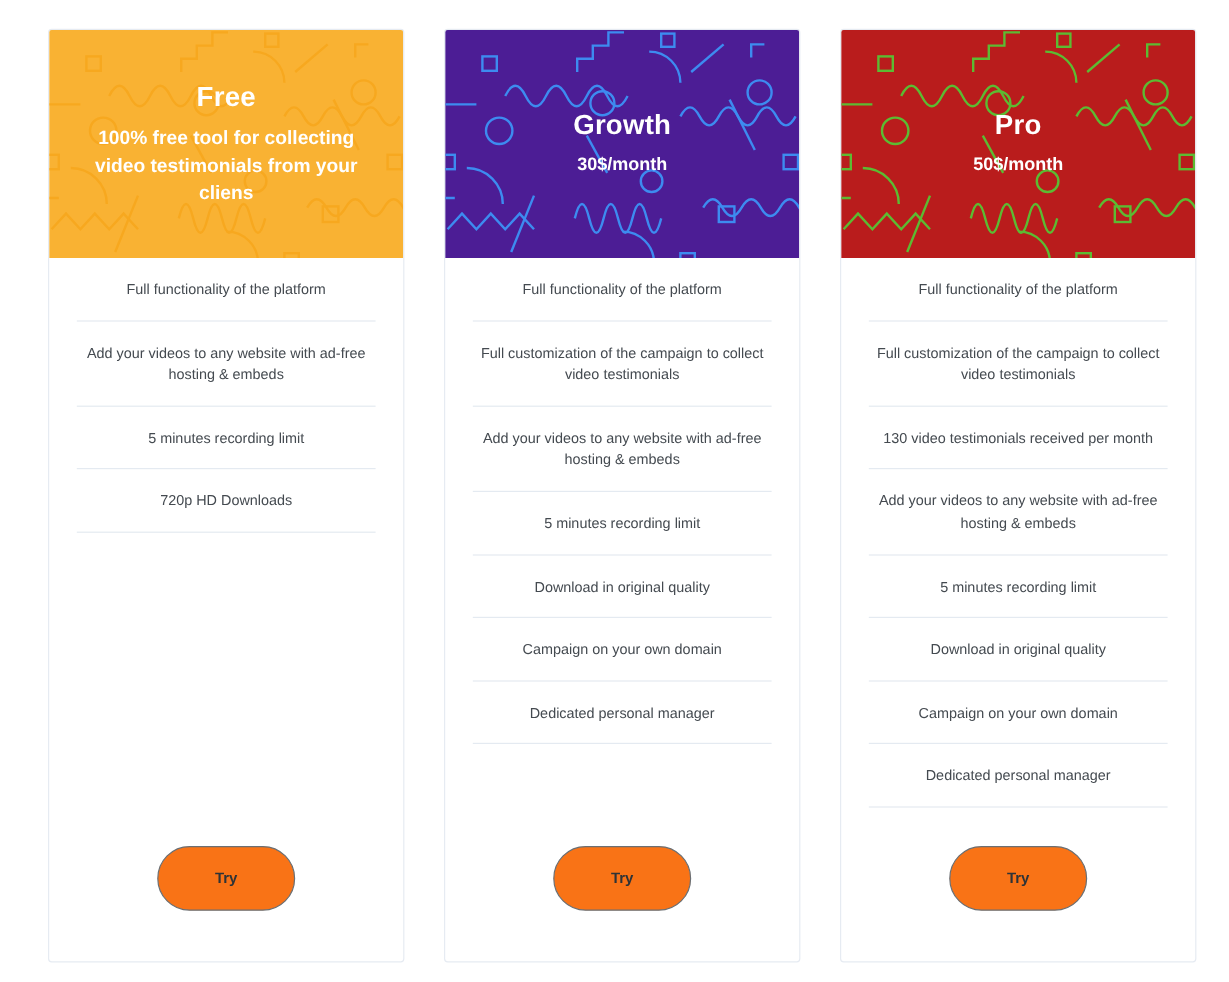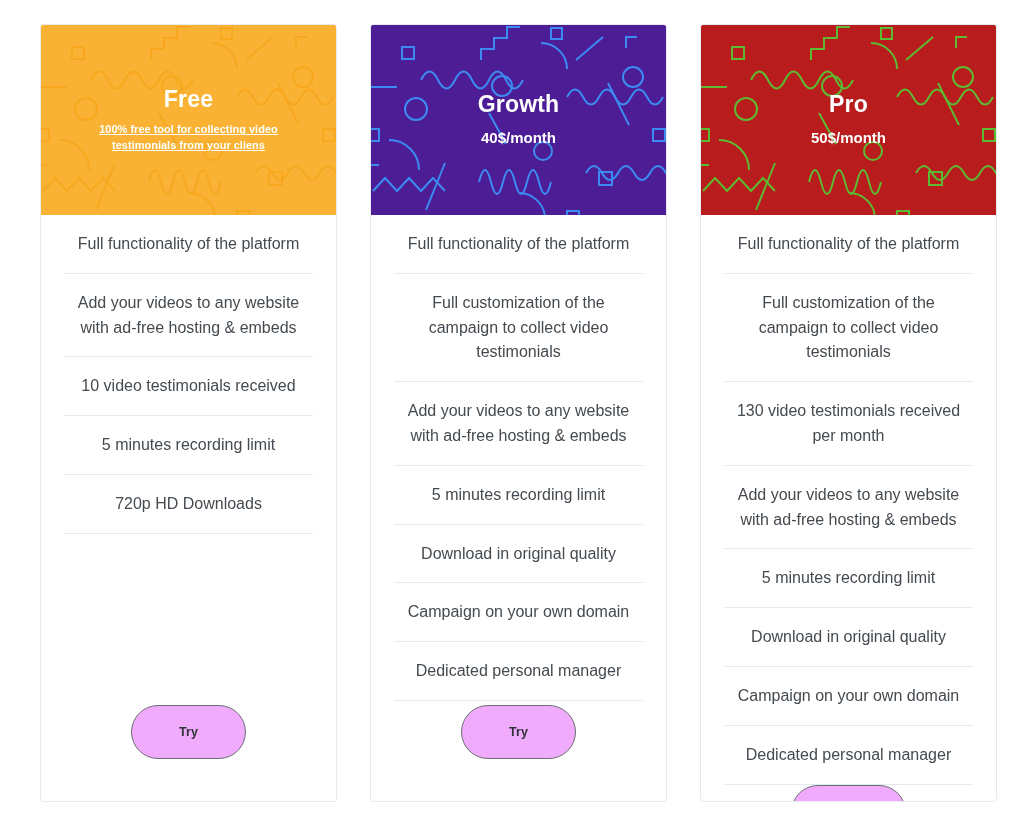--- a/index.html
+++ b/index.html
@@ -74,57 +74,56 @@
   }
   .plan-price {
     color: #ffffff;
     font-size: 15px;
     font-weight: bold;
     line-height: 1.45;
     margin: 0;
     padding: 0 8px;
   }
   .plan-price.wide {
-    font-size: 11px;
+    font-size: 16px;
     padding: 0 14px;
-    text-decoration: underline;
   }
 
   
   .plan-features {
     flex: 1 1 auto;
     list-style: none;
     margin: 0;
     padding: 0 23px;
     box-sizing: border-box;
   }
   .feature-item {
     border-bottom: 1px solid #e4eaf1;
     color: #444a50;
-    font-size: 16px;
+    font-size: 12px;
     line-height: 1.55;
     text-align: center;
     padding: 17px 2px 16px 2px;
     box-sizing: border-box;
   }
 
   
   .plan-cta-wrap {
     flex: 0 0 auto;
     display: flex;
     justify-content: center;
     padding: 0 0 42px 0;
     margin-top: auto;
   }
   .try-button {
     width: 115px;
     height: 54px;
     border-radius: 30px;
     border: 1px solid #6b6f73;
-    background: #f0abfc;
+    background: #f97316;
     color: #2e3337;
     font-family: "Liberation Sans", sans-serif;
     font-size: 12.5px;
     font-weight: bold;
     cursor: pointer;
     display: flex;
     align-items: center;
     justify-content: center;
     padding: 0;
   }
@@ -164,21 +163,20 @@
             <path d="M-2 150 L-2 140 L8 140" fill="none" stroke="#f7a81f" stroke-width="2"></path>
           </svg></div>
         <div class="header-text">
           <div class="plan-name">Free</div>
           <div class="plan-price wide">100% free tool for collecting video testimonials from your cliens</div>
         </div>
       </div>
       <ul class="plan-features">
         <li class="feature-item">Full functionality of the platform</li>
         <li class="feature-item">Add your videos to any website with ad-free hosting &amp; embeds</li>
-        <li class="feature-item">10 video testimonials received</li>
         <li class="feature-item">5 minutes recording limit</li>
         <li class="feature-item">720p HD Downloads</li>
       </ul>
       <div class="plan-cta-wrap">
         <button class="try-button">Try</button>
       </div>
     </div>
     <div class="plan-card">
       <div class="plan-header" style="background: #4c1d95;">
         <div class="pattern"><svg width="295" height="190" viewBox="0 0 295 190" xmlns="http://www.w3.org/2000/svg" preserveAspectRatio="none">
@@ -204,21 +202,21 @@
             <line x1="74" y1="138" x2="55" y2="185" stroke="#3d8bf0" stroke-width="2"></line>
             <line x1="118" y1="88" x2="135" y2="119" stroke="#3d8bf0" stroke-width="2"></line>
             <path d="M170 18 a 26 26 0 0 1 26 26" fill="none" stroke="#3d8bf0" stroke-width="2"></path>
             <path d="M18 115 a 30 30 0 0 1 30 30" fill="none" stroke="#3d8bf0" stroke-width="2"></path>
             <path d="M148 168 a 26 26 0 0 1 26 26" fill="none" stroke="#3d8bf0" stroke-width="2"></path>
             <path d="M255 23 L255 12 L266 12" fill="none" stroke="#3d8bf0" stroke-width="2"></path>
             <path d="M-2 150 L-2 140 L8 140" fill="none" stroke="#3d8bf0" stroke-width="2"></path>
           </svg></div>
         <div class="header-text">
           <div class="plan-name">Growth</div>
-          <div class="plan-price">40$/month</div>
+          <div class="plan-price">30$/month</div>
         </div>
       </div>
       <ul class="plan-features">
         <li class="feature-item">Full functionality of the platform</li>
         <li class="feature-item">Full customization of the campaign to collect video testimonials</li>
         <li class="feature-item">Add your videos to any website with ad-free hosting &amp; embeds</li>
         <li class="feature-item">5 minutes recording limit</li>
         <li class="feature-item">Download in original quality</li>
         <li class="feature-item">Campaign on your own domain</li>
         <li class="feature-item">Dedicated personal manager</li>

